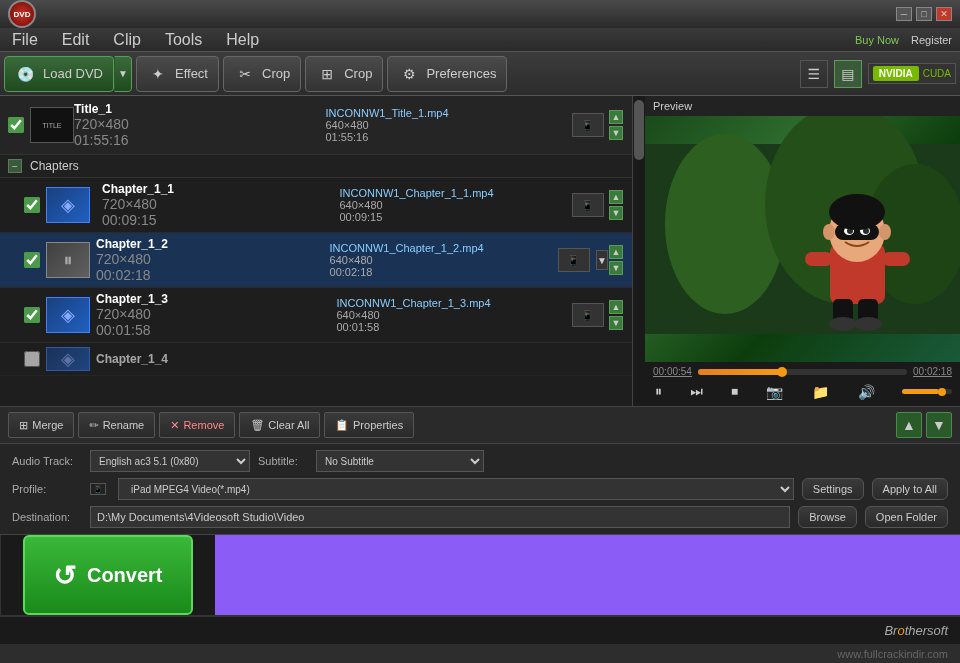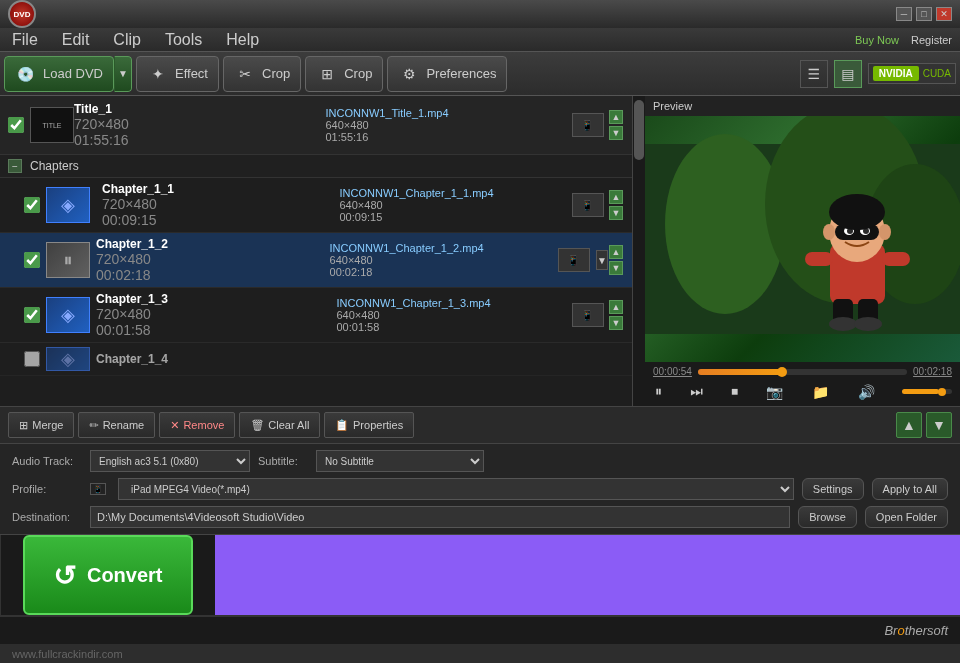--- a/index.html
+++ b/index.html
@@ -615,15 +615,15 @@
 
   <div style="width:215px; display:flex; align-items:center; justify-content:center; background:#1a1a1a; border-left:1px solid #333;">
     <button class="convert-btn">
       <span class="convert-icon">↺</span>
       <span>Convert</span>
     </button>
   </div>
 </div>
 
 <div class="bottom-brand">
-  <span style="color:#666; font-size:11px; flex:1; text-align:left;margin-top:46px;">www.fullcrackindir.com</span>
+  <span style="color:#666; font-size:11px; flex:1; text-align:right;margin-top:46px;">www.fullcrackindir.com</span>
   <span style="color:#aaa; font-size:13px; font-style:italic; position:absolute; right:12px;">Br<span style="color:#f39c12;">o</span>thersoft</span>
 </div>
 
 </body></html>

